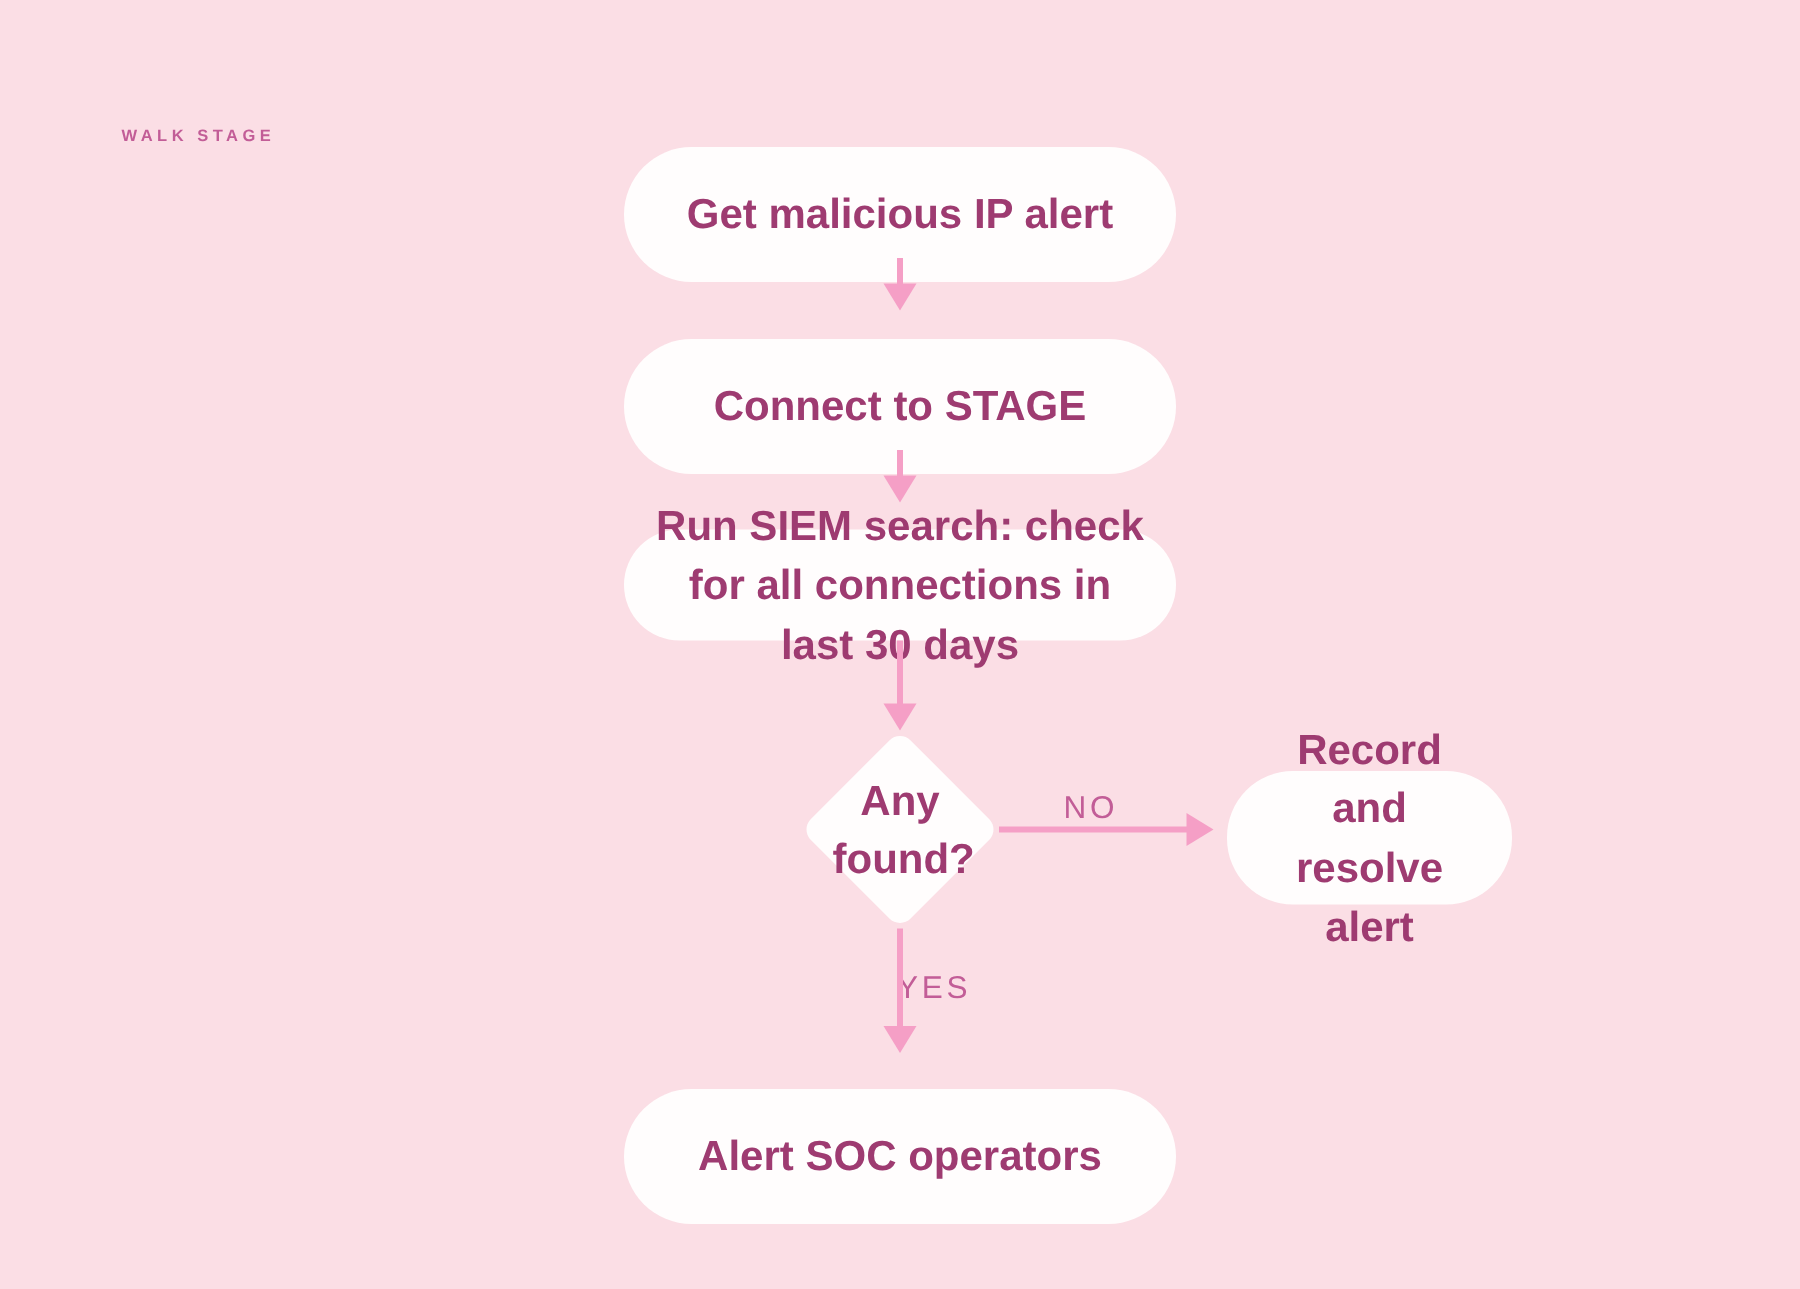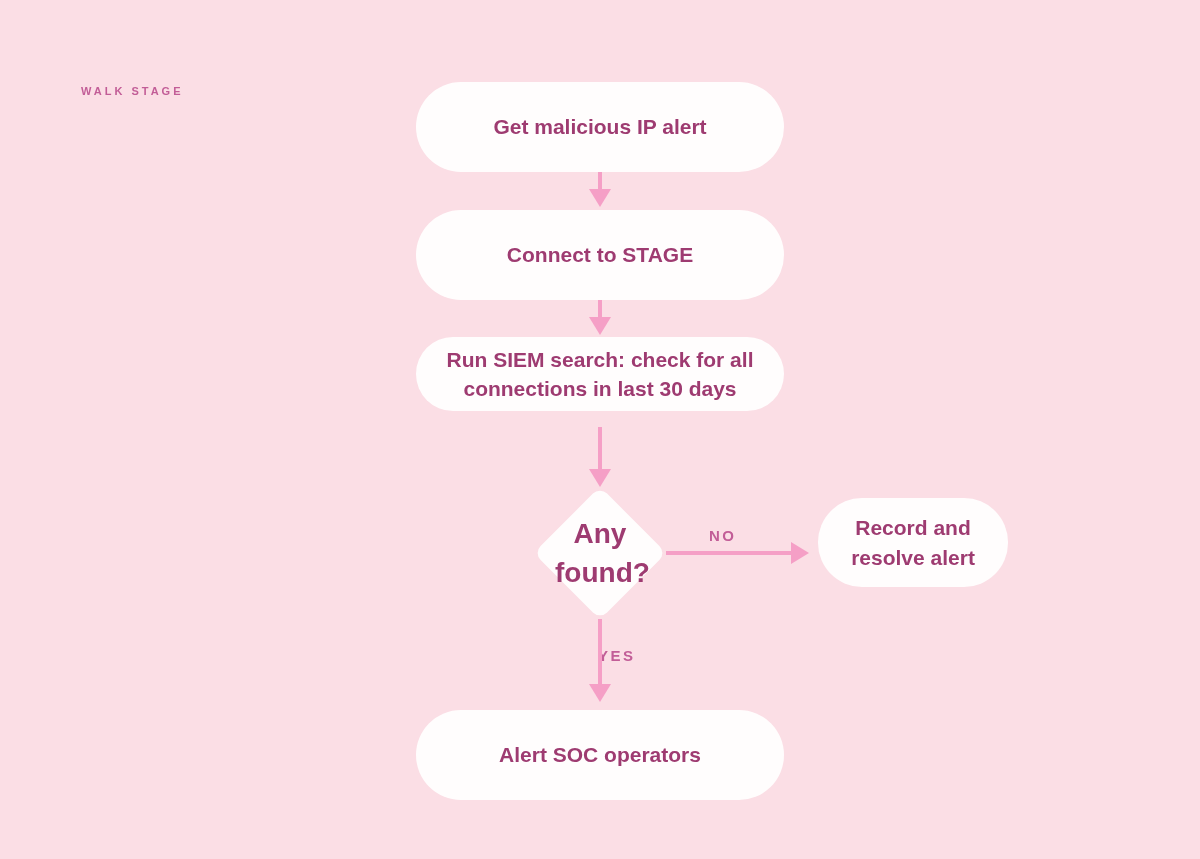--- a/index.html
+++ b/index.html
@@ -22,22 +22,23 @@
   }
   .node {
     position: absolute;
     background: var(--node-bg, #fffdfd);
     display: flex;
     align-items: center;
     justify-content: center;
     text-align: center;
     color: var(--node-text, #9e3b71);
     font-weight: 700;
-    font-size: 21px;
+    font-size: 28px;
     line-height: 1.4;
+    margin-top: 16px;
   }
   .pill { border-radius: 45px; }
   .node .txt { display: block; }
   #node-get-alert      { left: 416px; top: 82px;  width: 368px; height: 90px; }
   #node-connect-siem   { left: 416px; top: 210px; width: 368px; height: 90px; }
   #node-run-search     { left: 416px; top: 337px; width: 368px; height: 74px; justify-content: center; }
   #node-run-search .txt { max-width: 330px; }
   #node-record-resolve { left: 818px; top: 498px; width: 190px; height: 89px; border-radius: 44px; }
   #node-record-resolve .txt { max-width: 150px; }
   #node-alert-soc      { left: 416px; top: 710px; width: 368px; height: 90px; }
@@ -76,22 +77,22 @@
     border-top: 18px solid var(--arrow, #f59fc6);
   }
   .arrow-right {
     position: absolute; width: 0; height: 0;
     border-top: 11px solid transparent;
     border-bottom: 11px solid transparent;
     border-left: 18px solid var(--arrow, #f59fc6);
   }
   .edge-label {
     position: absolute;
-    font-size: 15px;
-    font-weight: 700;
+    font-size: 21px;
+    font-weight: 400;
     letter-spacing: 2.5px;
     color: var(--label, #c25d97);
   }
   #label-no  { left: 709px; top: 527px; }
   #label-yes { left: 598px; top: 647px; }
   
   #edge-a-line { left: 598px; top: 172px; height: 18px; }
   #edge-a-head { left: 589px; top: 189px; }
   #edge-b-line { left: 598px; top: 300px; height: 18px; }
   #edge-b-head { left: 589px; top: 317px; }

